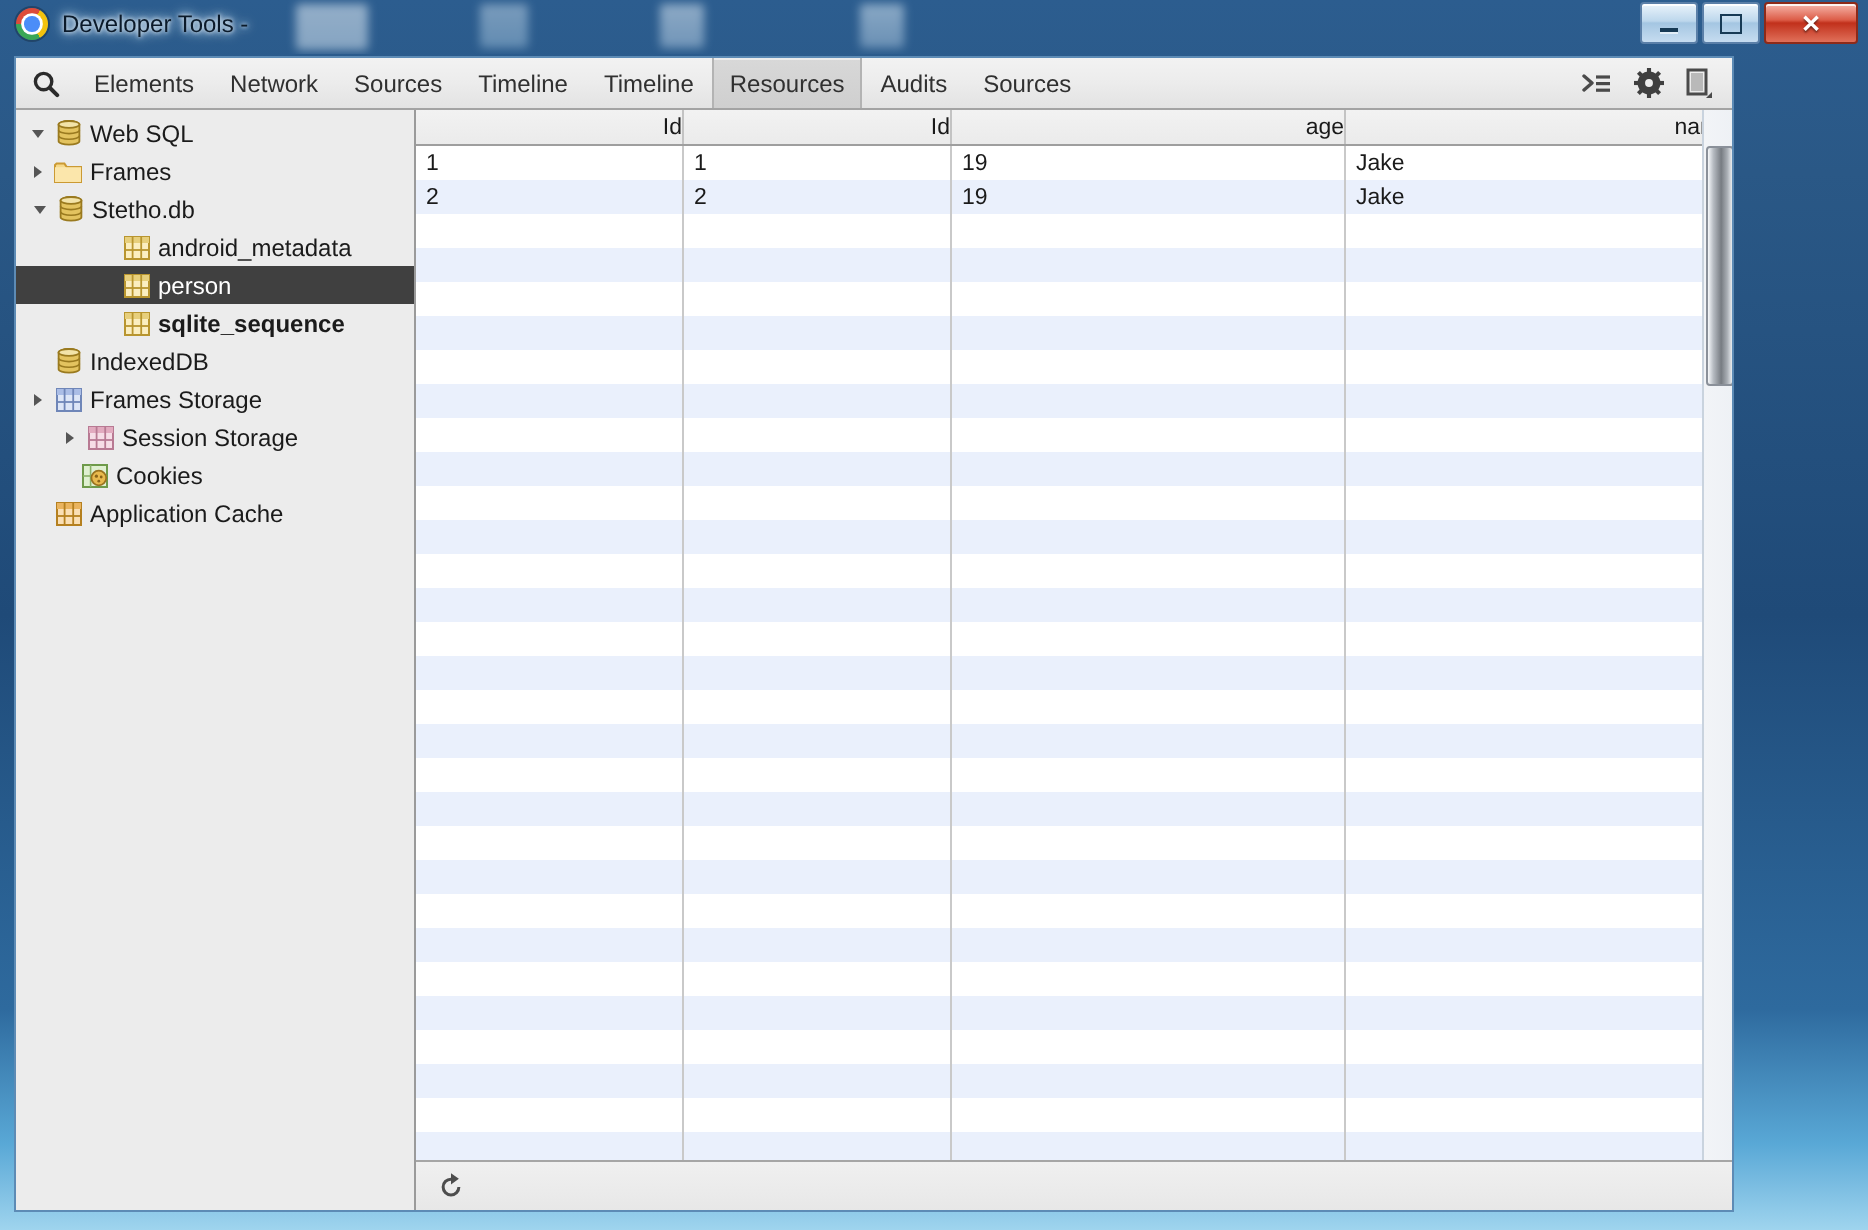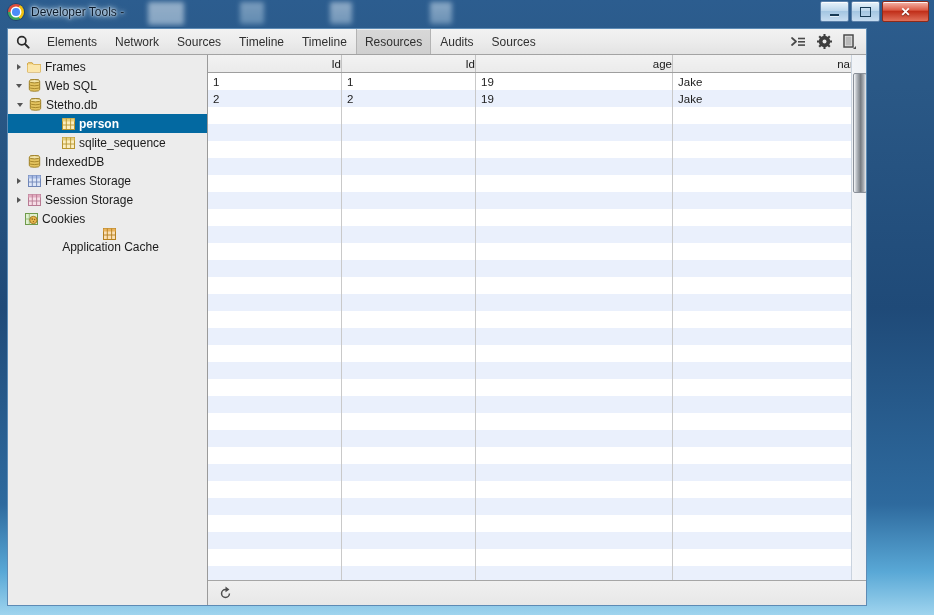--- a/index.html
+++ b/index.html
@@ -161,23 +161,23 @@
     flex: none;
   }
   .tree-row {
     height: 19px;
     display: flex; align-items: center;
     font-size: 12px; color: #1b1b1b;
     cursor: default;
     white-space: nowrap;
   }
   .tree-row.selected {
-    background: #0369a1;
+    background: #404040;
     color: #fff;
-    font-weight: bold;
+    font-weight: normal;
   }
   .twisty {
     width: 13px; flex: none;
     display: flex; align-items: center; justify-content: center;
   }
   .twisty i {
     display: block;
     width: 0; height: 0;
     border-left: 4.5px solid #555;
     border-top: 3.5px solid transparent;
@@ -340,83 +340,96 @@
             <rect x="2.5" y="2.5" width="6" height="9" fill="#b9b9b9"></rect>
             <polygon points="10,15 13,15 13,12" fill="#4a4a4a"></polygon>
           </svg>
         </div>
       </div>
     </div>
 
     <div id="main">
       <div id="sidebar">
           <div class="tree-row" style="padding-left: 4px;">
-            <span class="twisty">
-              <i></i>
-            </span>
-            <span class="tree-icon">
-              <svg width="14" height="12" viewBox="0 0 14 12">
-        <path d="M0.5 2.5 L0.5 11 L13.5 11 L13.5 3.5 L6.4 3.5 L5.2 1.8 L1.3 1.8 Z" fill="#f6d98a" stroke="#cb9a33" stroke-width="1"></path>
-        <path d="M0.5 3.6 L13.5 3.6 L13.5 11 L0.5 11 Z" fill="#fbe6ab" stroke="none"></path>
-      </svg>
-            </span>
-            <span class="tree-label">Frames</span>
-          </div>
-          <div class="tree-row" style="padding-left: 4px;">
             <span class="twisty open">
               <i></i>
             </span>
             <span class="tree-icon">
               <svg width="13" height="13" viewBox="0 0 13 13">
         <g fill="#e3c35f" stroke="#9a7a1f" stroke-width="0.9">
           <ellipse cx="6.5" cy="2.2" rx="5.2" ry="1.7"></ellipse>
           <path d="M1.3 2.2 L1.3 10.6 A5.2 1.7 0 0 0 11.7 10.6 L11.7 2.2"></path>
         </g>
         <g fill="none" stroke="#9a7a1f" stroke-width="0.8">
           <path d="M1.3 5.1 A5.2 1.7 0 0 0 11.7 5.1"></path>
           <path d="M1.3 7.9 A5.2 1.7 0 0 0 11.7 7.9"></path>
         </g>
         <ellipse cx="6.5" cy="2.2" rx="5.2" ry="1.7" fill="#f2e3a8" stroke="#9a7a1f" stroke-width="0.9"></ellipse>
       </svg>
             </span>
             <span class="tree-label">Web SQL</span>
           </div>
+          <div class="tree-row" style="padding-left: 4px;">
+            <span class="twisty">
+              <i></i>
+            </span>
+            <span class="tree-icon">
+              <svg width="14" height="12" viewBox="0 0 14 12">
+        <path d="M0.5 2.5 L0.5 11 L13.5 11 L13.5 3.5 L6.4 3.5 L5.2 1.8 L1.3 1.8 Z" fill="#f6d98a" stroke="#cb9a33" stroke-width="1"></path>
+        <path d="M0.5 3.6 L13.5 3.6 L13.5 11 L0.5 11 Z" fill="#fbe6ab" stroke="none"></path>
+      </svg>
+            </span>
+            <span class="tree-label">Frames</span>
+          </div>
           <div class="tree-row" style="padding-left: 5px;">
             <span class="twisty open">
               <i></i>
             </span>
             <span class="tree-icon">
               <svg width="13" height="13" viewBox="0 0 13 13">
         <g fill="#e3c35f" stroke="#9a7a1f" stroke-width="0.9">
           <ellipse cx="6.5" cy="2.2" rx="5.2" ry="1.7"></ellipse>
           <path d="M1.3 2.2 L1.3 10.6 A5.2 1.7 0 0 0 11.7 10.6 L11.7 2.2"></path>
         </g>
         <g fill="none" stroke="#9a7a1f" stroke-width="0.8">
           <path d="M1.3 5.1 A5.2 1.7 0 0 0 11.7 5.1"></path>
           <path d="M1.3 7.9 A5.2 1.7 0 0 0 11.7 7.9"></path>
         </g>
         <ellipse cx="6.5" cy="2.2" rx="5.2" ry="1.7" fill="#f2e3a8" stroke="#9a7a1f" stroke-width="0.9"></ellipse>
       </svg>
             </span>
             <span class="tree-label">Stetho.db</span>
           </div>
-          <div class="tree-row selected" style="padding-left: 38px;">
+          <div class="tree-row" style="padding-left: 38px;">
             <span class="twisty"></span>
             <span class="tree-icon">
     <svg width="13" height="12" viewBox="0 0 13 12">
       <rect x="0.5" y="0.5" width="12" height="11" fill="#fbeec0" stroke="#b8952f" stroke-width="1"></rect>
       <rect x="0.5" y="0.5" width="12" height="3" fill="#e7cf7c"></rect>
       <line x1="4.3" y1="0.5" x2="4.3" y2="11.5" stroke="#b8952f" stroke-width="0.9"></line>
       <line x1="8.6" y1="0.5" x2="8.6" y2="11.5" stroke="#b8952f" stroke-width="0.9"></line>
       <line x1="0.5" y1="7" x2="12.5" y2="7" stroke="#b8952f" stroke-width="0.9"></line>
     </svg>
             </span>
+            <span class="tree-label">android_metadata</span>
+          </div>
+          <div class="tree-row selected" style="padding-left: 38px;">
+            <span class="twisty"></span>
+            <span class="tree-icon">
+    <svg width="13" height="12" viewBox="0 0 13 12">
+      <rect x="0.5" y="0.5" width="12" height="11" fill="#fbeec0" stroke="#b8952f" stroke-width="1"></rect>
+      <rect x="0.5" y="0.5" width="12" height="3" fill="#e7cf7c"></rect>
+      <line x1="4.3" y1="0.5" x2="4.3" y2="11.5" stroke="#b8952f" stroke-width="0.9"></line>
+      <line x1="8.6" y1="0.5" x2="8.6" y2="11.5" stroke="#b8952f" stroke-width="0.9"></line>
+      <line x1="0.5" y1="7" x2="12.5" y2="7" stroke="#b8952f" stroke-width="0.9"></line>
+    </svg>
+            </span>
             <span class="tree-label">person</span>
           </div>
-          <div class="tree-row" style="padding-left: 38px;">
+          <div class="tree-row" style="padding-left: 38px; font-weight: bold;">
             <span class="twisty"></span>
             <span class="tree-icon">
     <svg width="13" height="12" viewBox="0 0 13 12">
       <rect x="0.5" y="0.5" width="12" height="11" fill="#fbeec0" stroke="#b8952f" stroke-width="1"></rect>
       <rect x="0.5" y="0.5" width="12" height="3" fill="#e7cf7c"></rect>
       <line x1="4.3" y1="0.5" x2="4.3" y2="11.5" stroke="#b8952f" stroke-width="0.9"></line>
       <line x1="8.6" y1="0.5" x2="8.6" y2="11.5" stroke="#b8952f" stroke-width="0.9"></line>
       <line x1="0.5" y1="7" x2="12.5" y2="7" stroke="#b8952f" stroke-width="0.9"></line>
     </svg>
             </span>
@@ -447,51 +460,51 @@
     <svg width="13" height="12" viewBox="0 0 13 12">
       <rect x="0.5" y="0.5" width="12" height="11" fill="#dde6f7" stroke="#6f86b8" stroke-width="1"></rect>
       <rect x="0.5" y="0.5" width="12" height="3" fill="#aabde6"></rect>
       <line x1="4.3" y1="0.5" x2="4.3" y2="11.5" stroke="#6f86b8" stroke-width="0.9"></line>
       <line x1="8.6" y1="0.5" x2="8.6" y2="11.5" stroke="#6f86b8" stroke-width="0.9"></line>
       <line x1="0.5" y1="7" x2="12.5" y2="7" stroke="#6f86b8" stroke-width="0.9"></line>
     </svg>
             </span>
             <span class="tree-label">Frames Storage</span>
           </div>
-          <div class="tree-row" style="padding-left: 4px;">
+          <div class="tree-row" style="padding-left: 20px;">
             <span class="twisty">
               <i></i>
             </span>
             <span class="tree-icon">
     <svg width="13" height="12" viewBox="0 0 13 12">
       <rect x="0.5" y="0.5" width="12" height="11" fill="#f6dde6" stroke="#b87a93" stroke-width="1"></rect>
       <rect x="0.5" y="0.5" width="12" height="3" fill="#e2abbf"></rect>
       <line x1="4.3" y1="0.5" x2="4.3" y2="11.5" stroke="#b87a93" stroke-width="0.9"></line>
       <line x1="8.6" y1="0.5" x2="8.6" y2="11.5" stroke="#b87a93" stroke-width="0.9"></line>
       <line x1="0.5" y1="7" x2="12.5" y2="7" stroke="#b87a93" stroke-width="0.9"></line>
     </svg>
             </span>
             <span class="tree-label">Session Storage</span>
           </div>
-          <div class="tree-row" style="padding-left: 1px;">
+          <div class="tree-row" style="padding-left: 17px;">
             <span class="twisty"></span>
             <span class="tree-icon">
               <svg width="13" height="12" viewBox="0 0 13 12">
         <rect x="0.5" y="0.5" width="12" height="11" fill="#dff0d0" stroke="#6e9a4a" stroke-width="1"></rect>
         <line x1="4.3" y1="0.5" x2="4.3" y2="11.5" stroke="#8ab167" stroke-width="0.8"></line>
         <line x1="0.5" y1="6" x2="12.5" y2="6" stroke="#8ab167" stroke-width="0.8"></line>
         <circle cx="8.4" cy="7" r="3.7" fill="#e8b94e" stroke="#9a7320" stroke-width="0.9"></circle>
         <circle cx="7.2" cy="6.1" r="0.8" fill="#8a6418"></circle>
         <circle cx="9.6" cy="6.5" r="0.7" fill="#8a6418"></circle>
         <circle cx="8.4" cy="8.6" r="0.7" fill="#8a6418"></circle>
       </svg>
             </span>
             <span class="tree-label">Cookies</span>
           </div>
-          <div class="tree-row" style="padding-left: 4px; flex-direction: column;">
+          <div class="tree-row" style="padding-left: 4px;">
             <span class="twisty"></span>
             <span class="tree-icon">
     <svg width="13" height="12" viewBox="0 0 13 12">
       <rect x="0.5" y="0.5" width="12" height="11" fill="#fadfb4" stroke="#b5801f" stroke-width="1"></rect>
       <rect x="0.5" y="0.5" width="12" height="3" fill="#eab45f"></rect>
       <line x1="4.3" y1="0.5" x2="4.3" y2="11.5" stroke="#b5801f" stroke-width="0.9"></line>
       <line x1="8.6" y1="0.5" x2="8.6" y2="11.5" stroke="#b5801f" stroke-width="0.9"></line>
       <line x1="0.5" y1="7" x2="12.5" y2="7" stroke="#b5801f" stroke-width="0.9"></line>
     </svg>
             </span>

